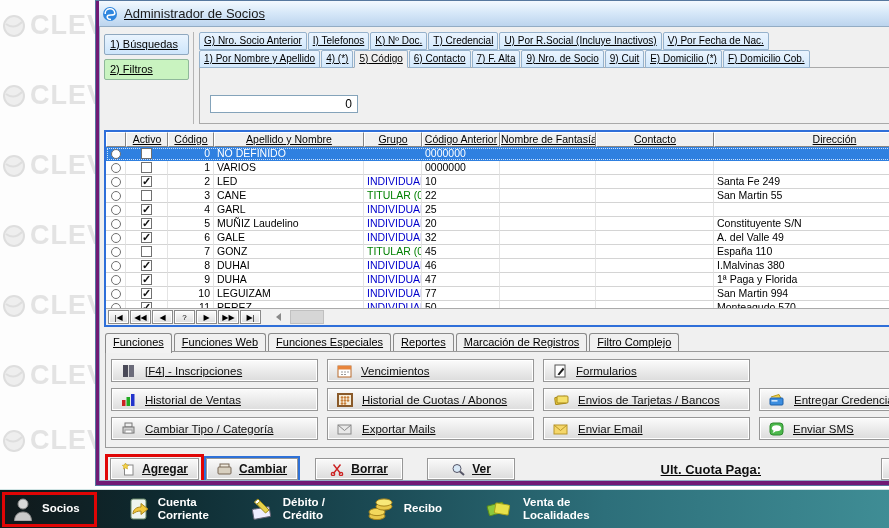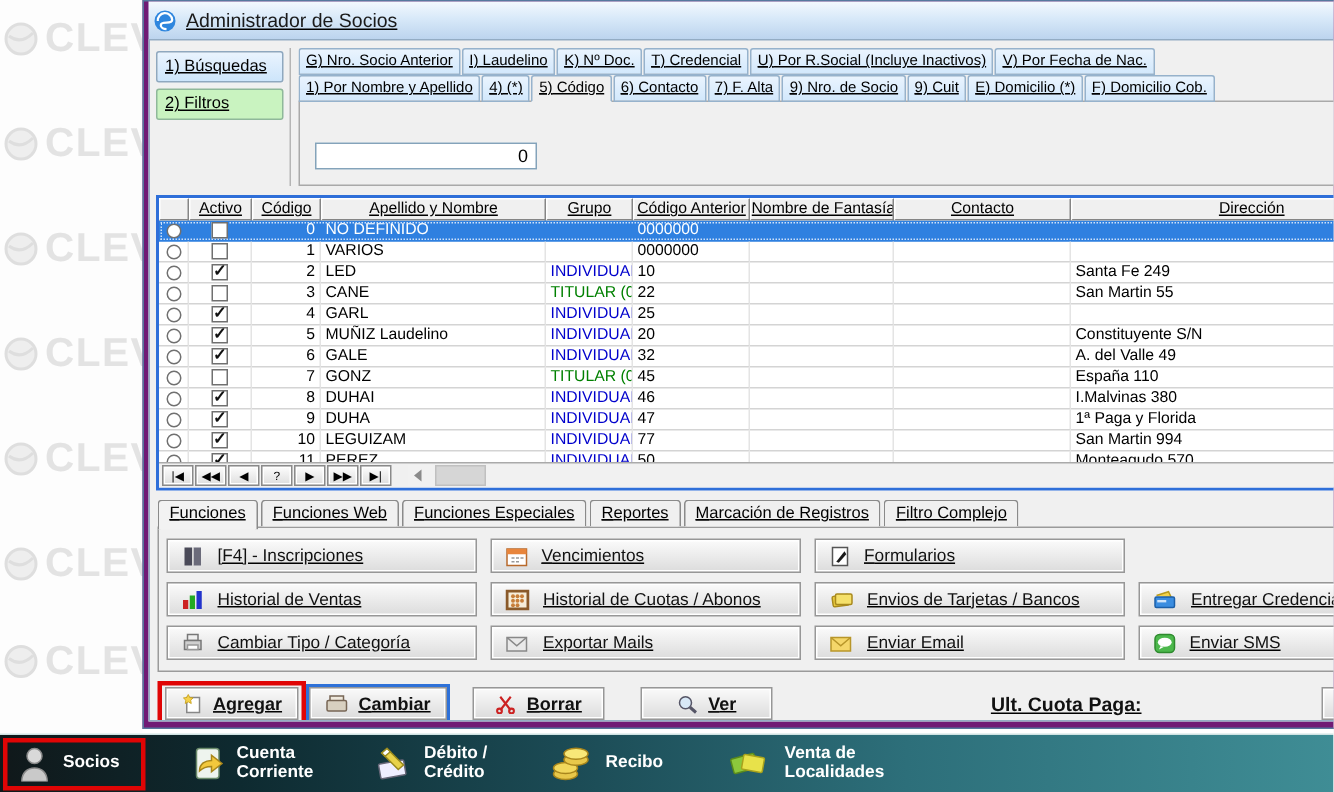--- a/index.html
+++ b/index.html
@@ -174,21 +174,21 @@
     <div class="top">
       <div class="left-tabs">
 
       <span class="ltab u1">1) Búsquedas</span>
           <span class="ltab u1 sel">2) Filtros</span>
         </div>
       <div class="tabs-area">
         <div class="trow">
 
         <span class="tab u1">G) Nro. Socio Anterior</span>
-            <span class="tab u1">I) Laudelino</span>
+            <span class="tab u1">I) Telefonos</span>
             <span class="tab u1">K) Nº Doc.</span>
             <span class="tab u1">T) Credencial</span>
             <span class="tab u1">U) Por R.Social (Incluye Inactivos)</span>
             <span class="tab u1">V) Por Fecha de Nac.</span>
           </div>
         <div class="trow">
 
         <span class="tab u1">1) Por Nombre y Apellido</span>
             <span class="tab u1">4) (*)</span>
             <span class="tab u1 active">5) Código</span>

